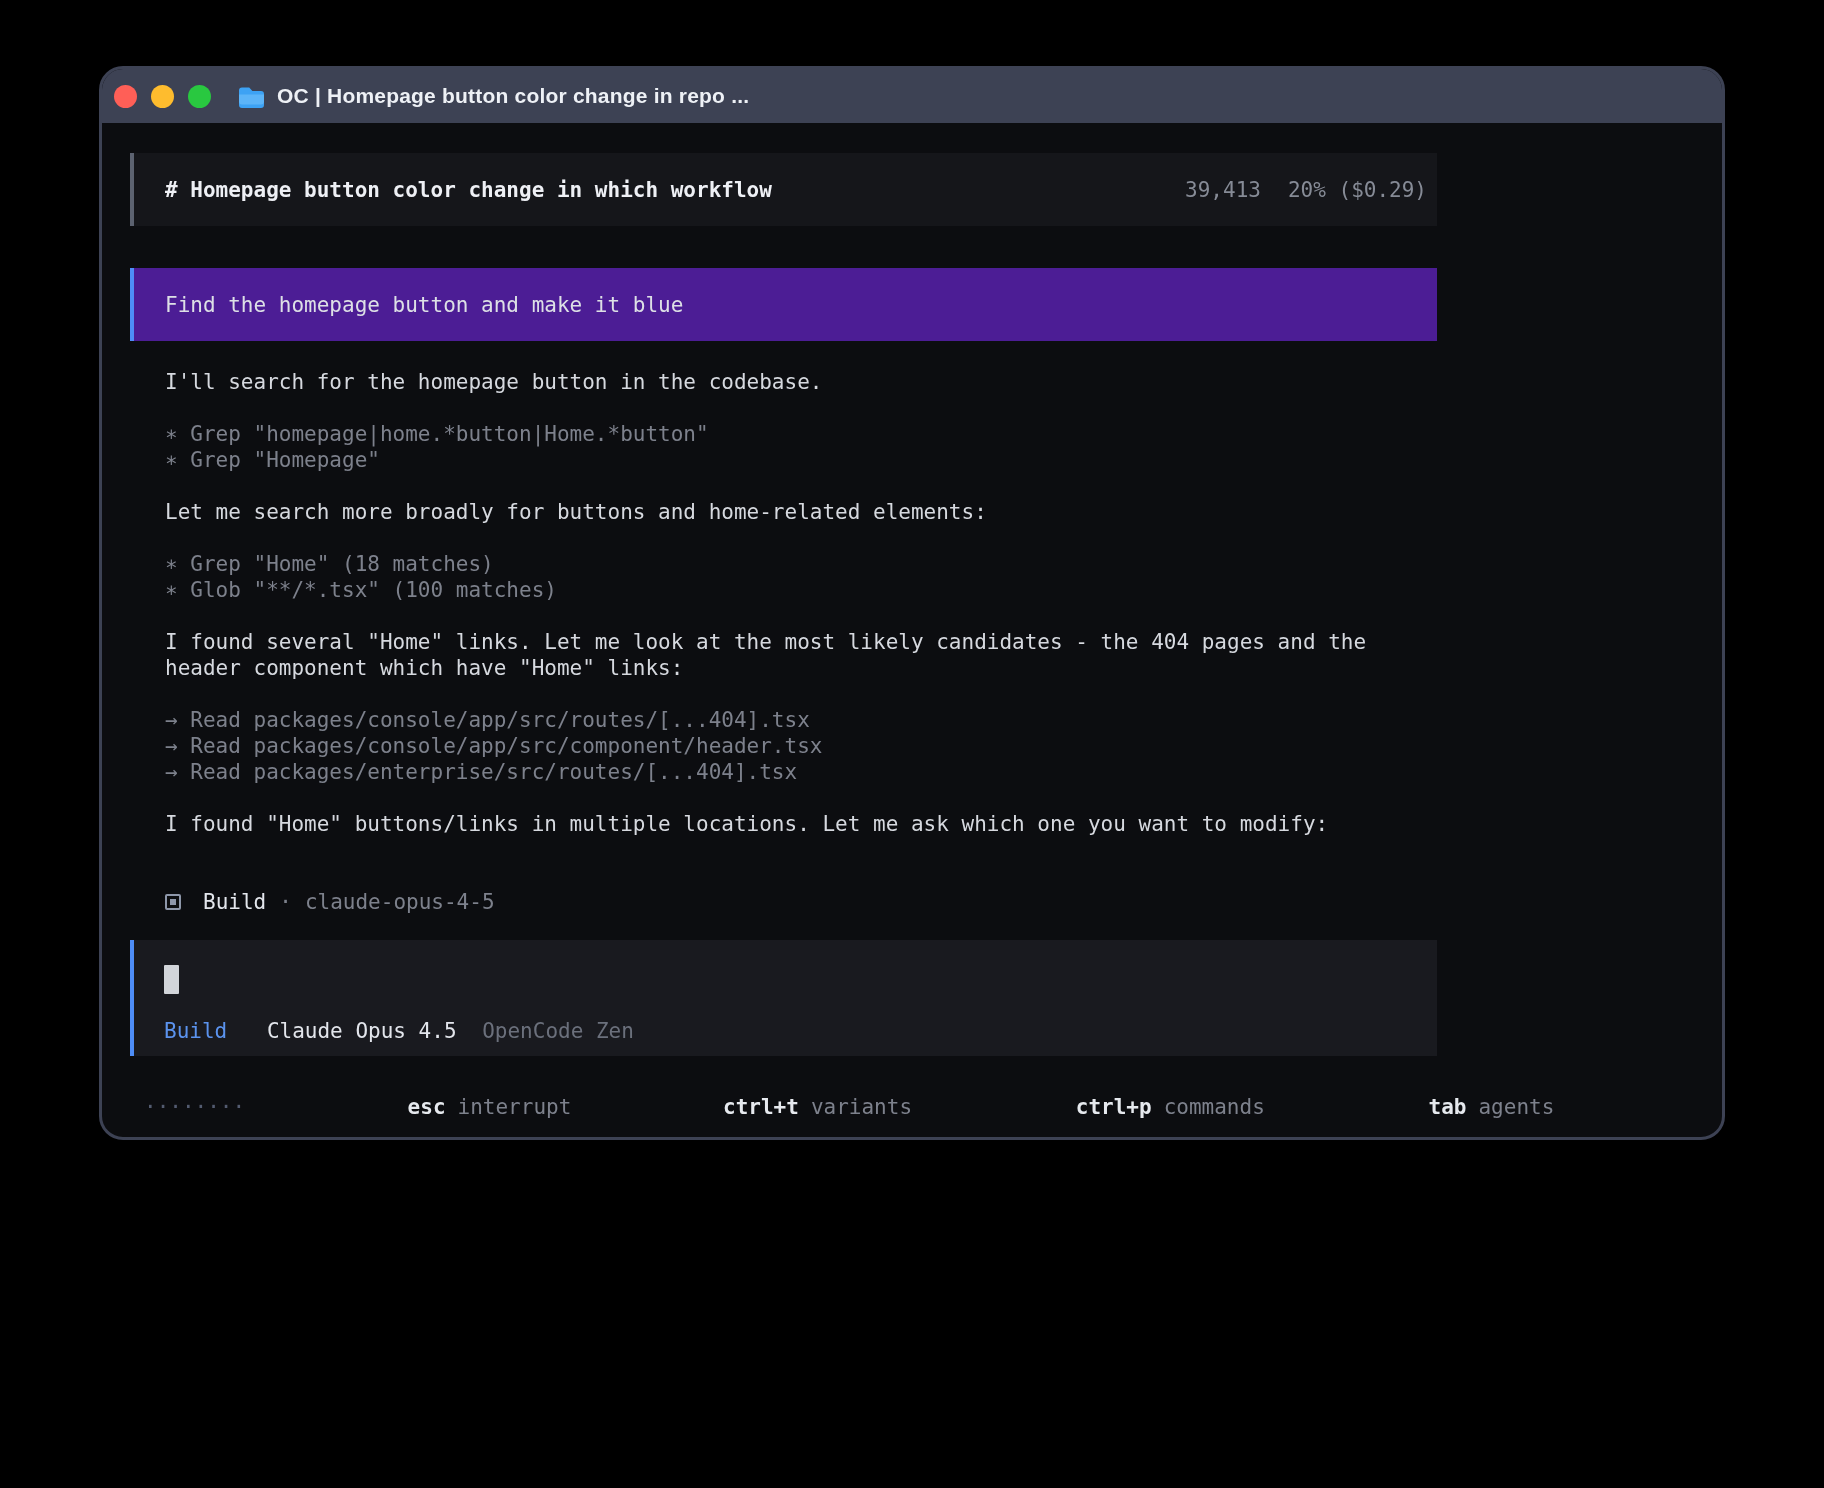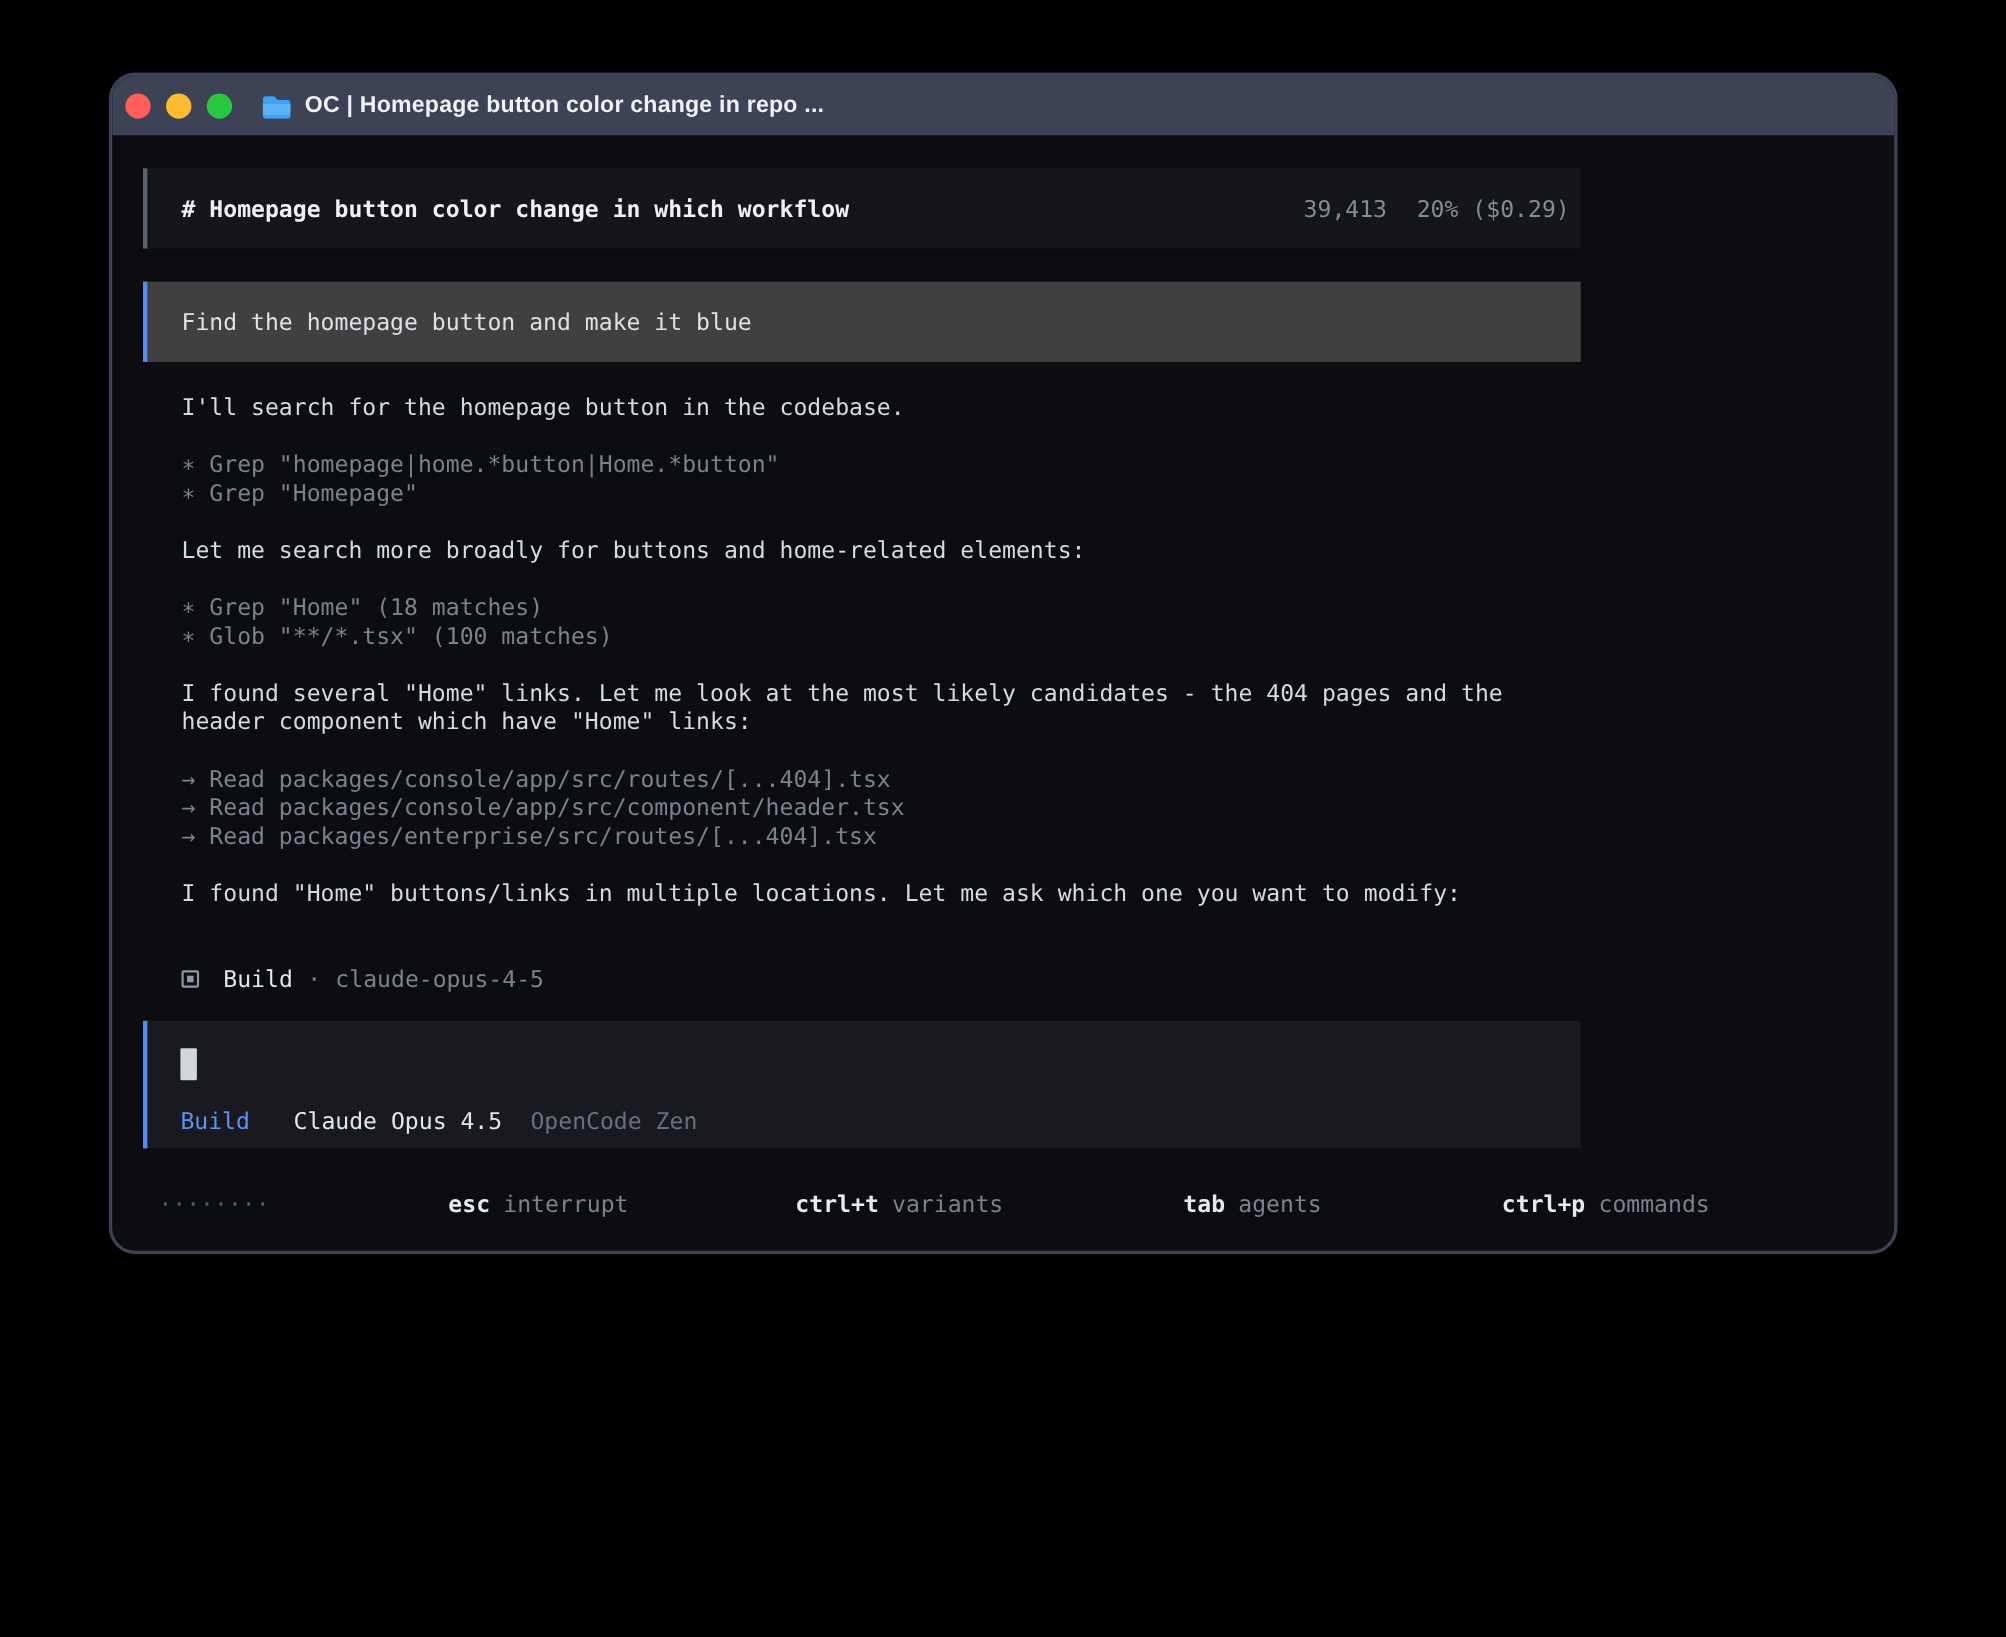--- a/index.html
+++ b/index.html
@@ -47,22 +47,22 @@
   }
   .card.header-card {
     background:#15161a;
     border-left:4px solid #5c6270;
     justify-content:space-between;
   }
   .header-title { color:#eef0f5; font-weight:700; }
   .header-stats { color:#868b96; display:flex; gap:27px; }
 
   .card.user-card {
-    margin-top:30px;
-    background:#404040;
+    margin-top:42px;
+    background:#4c1d95;
     border-left:4px solid #4e8df7;
     color:#dde0e6;
   }
 
   
   .transcript {
     margin:28px 0 0 35px;
     width:1272px;
     color:#d6d9df;
     line-height:26px;
@@ -200,23 +200,23 @@
       <div class="footer">
         <span class="dots">········</span>
         <span class="hint hint-interrupt">
           <span class="key">esc</span><span class="label">interrupt</span>
         </span>
         <span class="footer-right">
           <span class="hint">
             <span class="key">ctrl+t</span><span class="label">variants</span>
           </span>
           <span class="hint">
+            <span class="key">ctrl+p</span><span class="label">commands</span>
+          </span>
+          <span class="hint">
             <span class="key">tab</span><span class="label">agents</span>
-          </span>
-          <span class="hint">
-            <span class="key">ctrl+p</span><span class="label">commands</span>
           </span>
         </span>
       </div>
 
     </div>
   </div>
 </div>
 
 </body></html>

